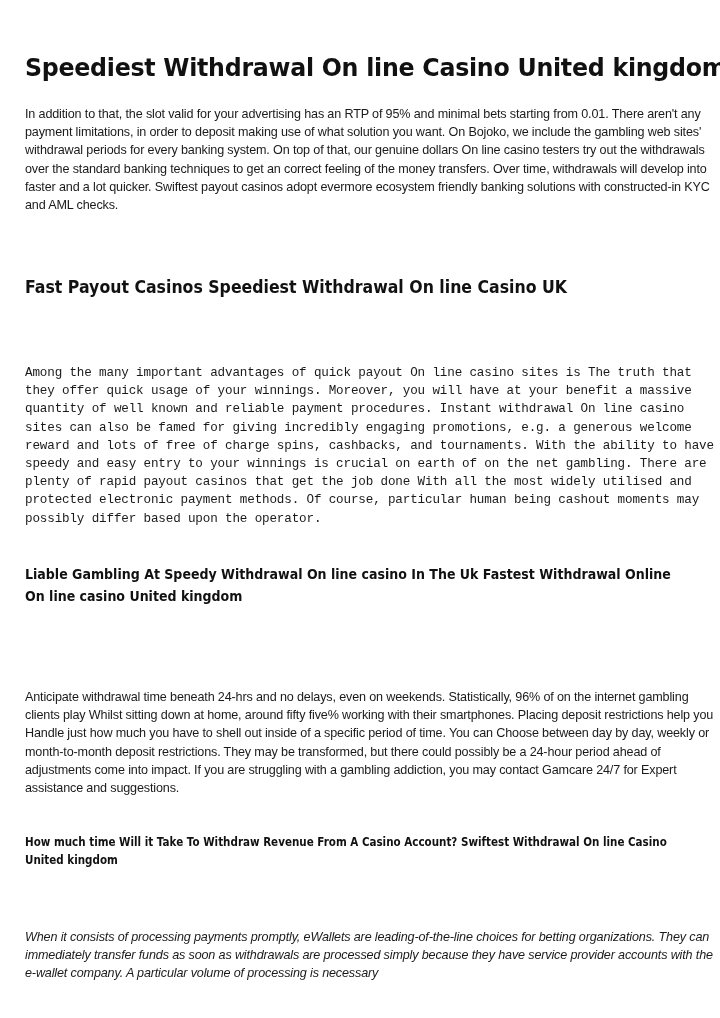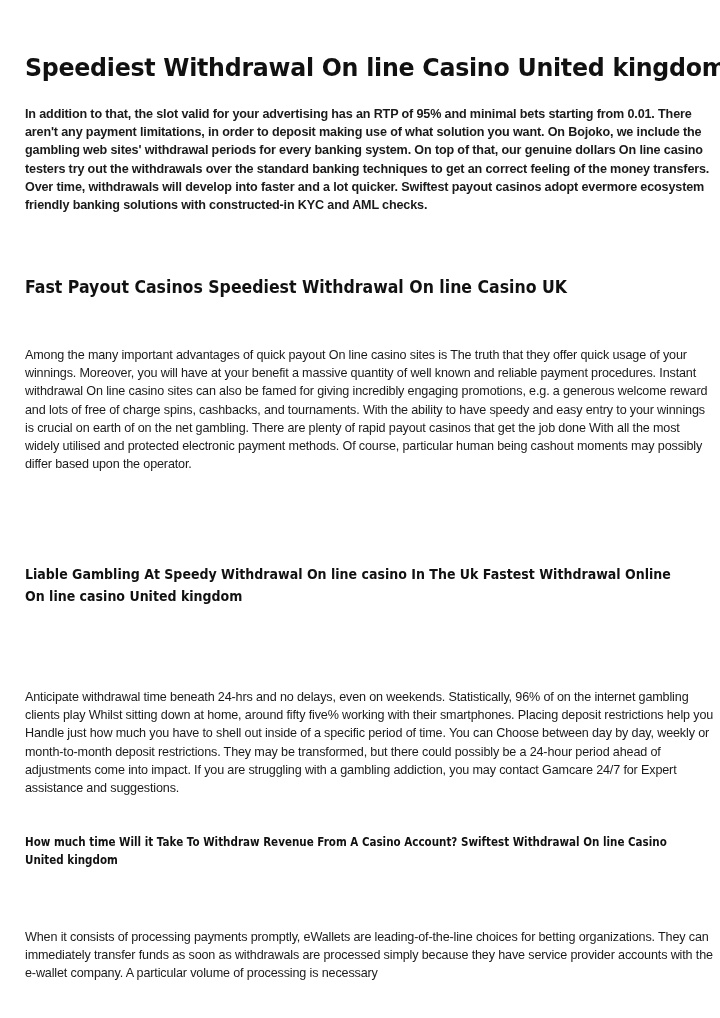--- a/index.html
+++ b/index.html
@@ -26,24 +26,24 @@
   h4 {
     position: absolute; left: 0; margin: 0; font-weight: bold; line-height: 18px;
     font-family: "DejaVu Sans", sans-serif; width: 760px; font-size: 11.5px;
     transform: scaleX(0.9); transform-origin: left top;
   }
   h4.h4a { top: 833px; }
   p {
     position: absolute; left: 0; margin: 0; width: 690px;
     font-size: 12.6px; line-height: 18.2px; letter-spacing: -0.15px; color: #1a1a1a;
   }
-  p.p1 { top: 105px; font-weight: bold; }
-  p.p2 { top: 346px; }
+  p.p1 { top: 105px; }
+  p.p2 { top: 364px; font-family: Liberation Mono, monospace; }
   p.p3 { top: 688px; }
-  p.p4 { top: 928px; }
+  p.p4 { top: 928px; font-style: italic; }
 </style>
 </head>
 <body>
 
 <div class="page">
   <h1>Speediest Withdrawal On line Casino United kingdom</h1>
   <p class="p1">In addition to that, the slot valid for your advertising has an RTP of 95% and minimal bets starting from 0.01. There aren't any payment limitations, in order to deposit making use of what solution you want. On Bojoko, we include the gambling web sites' withdrawal periods for every banking system. On top of that, our genuine dollars On line casino testers try out the withdrawals over the standard banking techniques to get an correct feeling of the money transfers. Over time, withdrawals will develop into faster and a lot quicker. Swiftest payout casinos adopt evermore ecosystem friendly banking solutions with constructed-in KYC and AML checks.</p>
 
   <h2 class="h2a">Fast Payout Casinos Speediest Withdrawal On line Casino UK</h2>
   <p class="p2">Among the many important advantages of quick payout On line casino sites is The truth that they offer quick usage of your winnings. Moreover, you will have at your benefit a massive quantity of well known and reliable payment procedures. Instant withdrawal On line casino sites can also be famed for giving incredibly engaging promotions, e.g. a generous welcome reward and lots of free of charge spins, cashbacks, and tournaments. With the ability to have speedy and easy entry to your winnings is crucial on earth of on the net gambling. There are plenty of rapid payout casinos that get the job done With all the most widely utilised and protected electronic payment methods. Of course, particular human being cashout moments may possibly differ based upon the operator.</p>

